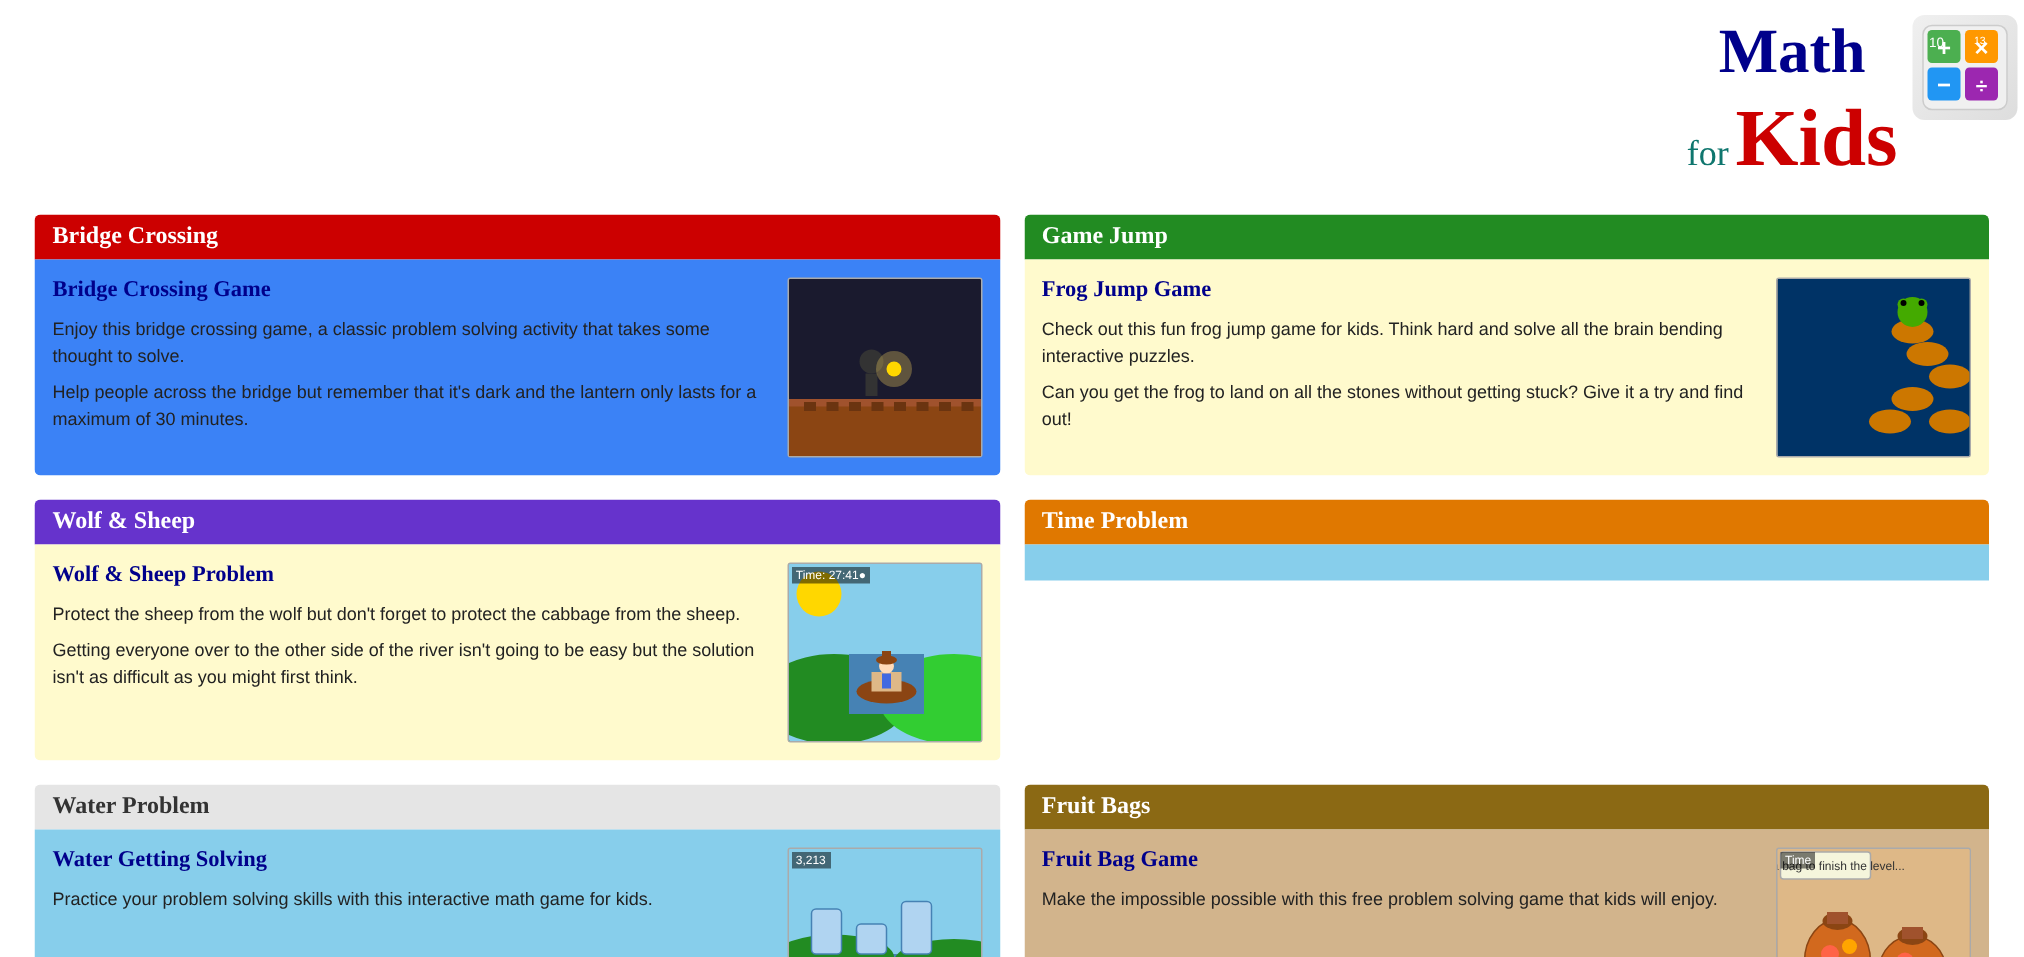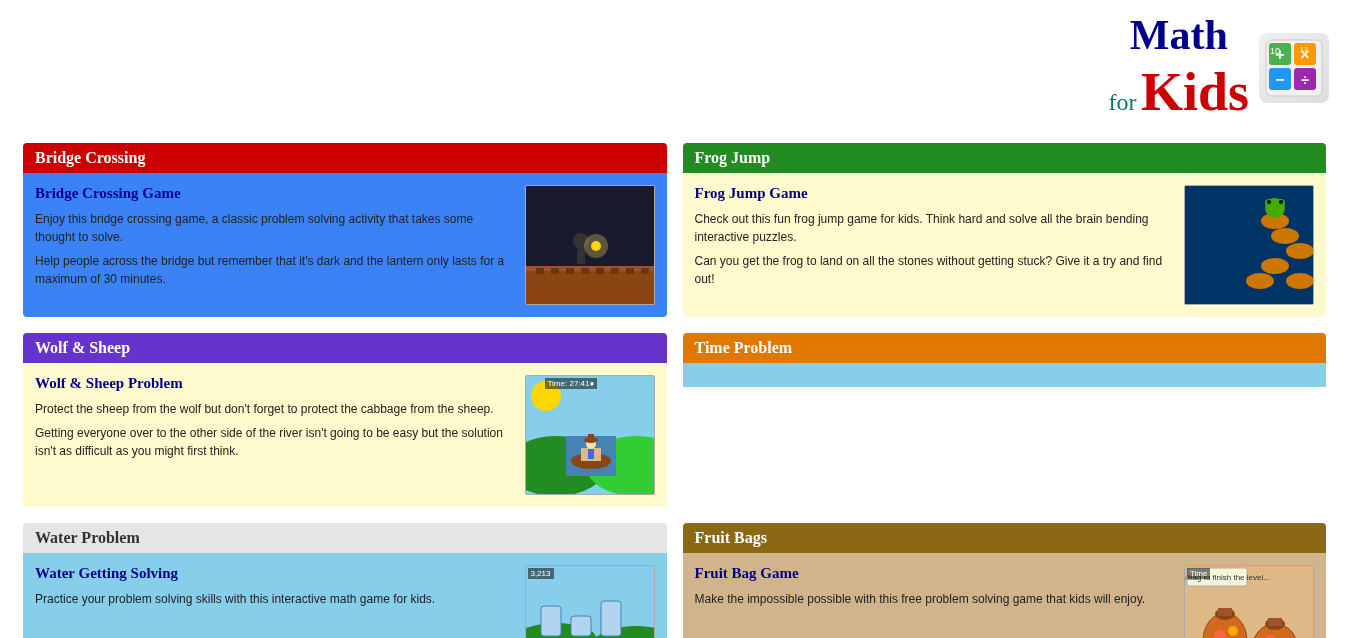--- a/index.html
+++ b/index.html
@@ -1,18 +1,18 @@
 <!DOCTYPE html>
 <html><head>
   <meta charset="utf-8">
   <style>
     * { margin: 0; padding: 0; box-sizing: border-box; }
     body { background: #fff; font-family: Arial, sans-serif; width: 1349px; overflow-x: hidden; }
 
-    .header { display: flex; justify-content: flex-end; padding: 10px 20px; align-items: center; }
+    .header { display: flex; justify-content: flex-end; padding: 10px 4px; }
     .logo-text { text-align: center; line-height: 1.2; }
     .logo-math { font-size: 42px; font-weight: bold; color: #00008B; font-family: 'Comic Sans MS', cursive; }
     .logo-for { font-size: 24px; color: #0f766e; font-family: 'Comic Sans MS', cursive; }
     .logo-kids { font-size: 54px; font-weight: bold; color: #cc0000; font-family: 'Comic Sans MS', cursive; }
     .logo-icon { width: 70px; height: 70px; background: linear-gradient(135deg, #f0f0f0, #ddd); border-radius: 8px; margin-left: 10px; display: flex; align-items: center; justify-content: center; font-size: 28px; }
 
     .main-grid { display: grid; grid-template-columns: 1fr 1fr; gap: 0; padding: 0 15px; }
 
     .game-section { margin: 8px; border-radius: 4px; overflow: hidden; }
 
@@ -128,21 +128,21 @@
 
           <circle cx="70" cy="60" r="12" fill="rgba(255,220,100,0.3)"></circle>
           <circle cx="70" cy="60" r="5" fill="#FFD700"></circle>
         </svg>
       </div>
     </div>
   </div>
 
   <div class="game-section">
     <div class="section-header header-frog">
-      <span>Frog Jump</span>
+      <span>Game Jump</span>
     </div>
     <div class="section-body body-frog">
       <div class="game-info">
         <div class="game-title">Frog Jump Game</div>
         <div class="game-desc">Check out this fun frog jump game for kids. Think hard and solve all the brain bending interactive puzzles.</div>
         <div class="game-desc">Can you get the frog to land on all the stones without getting stuck? Give it a try and find out!</div>
       </div>
       <div class="game-thumbnail thumb-frog">
         <div class="stage-label">STAGE 1/10</div>
         <div class="retry-btn">RETRY</div>
@@ -189,21 +189,21 @@
 
           <ellipse cx="65" cy="85" rx="20" ry="8" fill="#8B4513"></ellipse>
           <rect x="55" y="72" width="20" height="13" fill="#DEB887"></rect>
 
           <circle cx="65" cy="68" r="5" fill="#FFDAB9"></circle>
           <rect x="62" y="73" width="6" height="10" fill="#4169E1"></rect>
 
           <ellipse cx="65" cy="64" rx="7" ry="3" fill="#8B4513"></ellipse>
           <rect x="62" y="58" width="6" height="8" fill="#8B4513"></rect>
         </svg>
-        <div style="position:absolute;top:2px;left:19px;font-size:8px;background:rgba(0,0,0,0.5);color:white;padding:1px 3px;">
+        <div style="position:absolute;top:2px;left:2px;font-size:8px;background:rgba(0,0,0,0.5);color:white;padding:1px 3px;">
           <span>Time:</span> <span>27:41●</span>
         </div>
       </div>
     </div>
   </div>
 
   <div class="game-section">
     <div class="section-header header-time">
       <span>Time Problem</span>
     </div>

